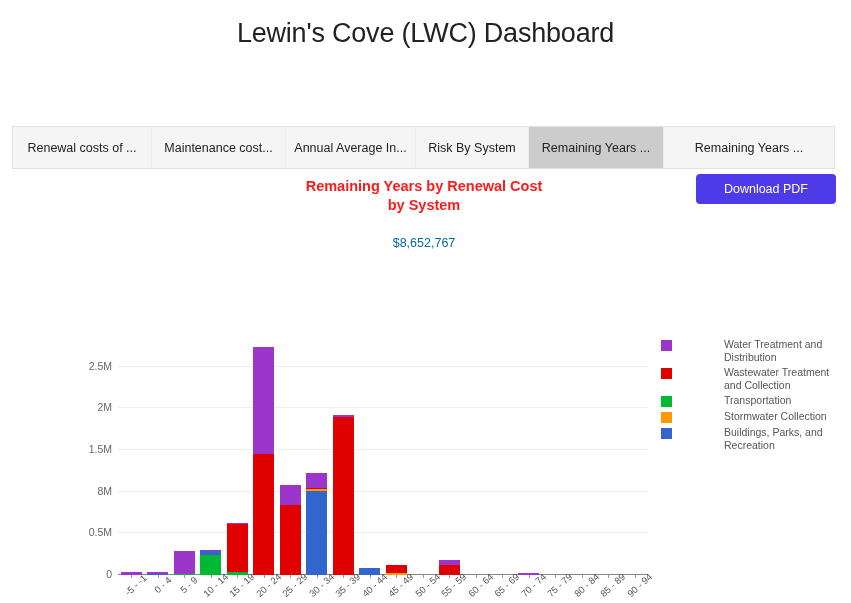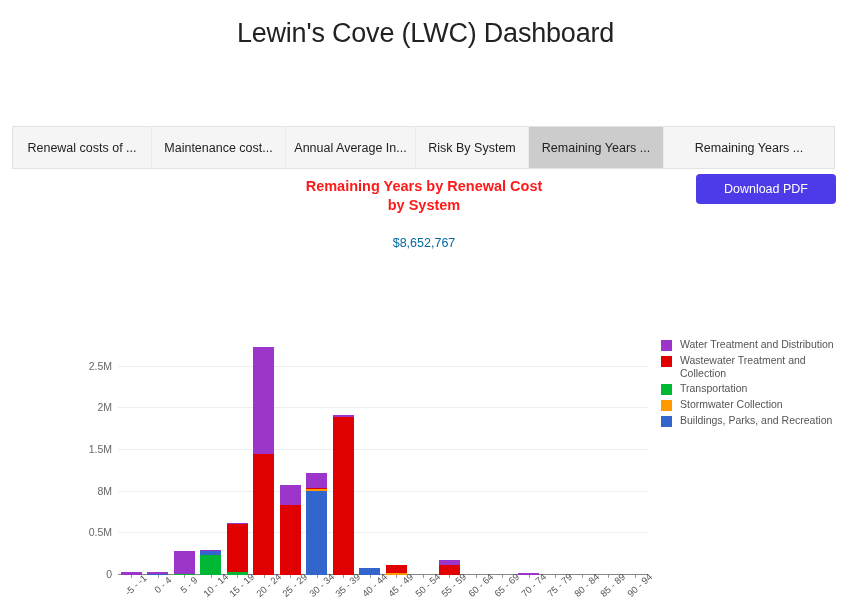--- a/index.html
+++ b/index.html
@@ -170,20 +170,21 @@
     width: 11px; height: 11px;
     flex: 0 0 11px;
     margin-top: 2px;
     margin-right: 8px;
   }
   .legend-label {
     font-size: 10.5px;
     color: #555555;
     line-height: 12.5px;
     max-width: 160px;
+    margin-left: 44px;
   }
 </style>
 </head>
 <body>
 
 <div id="app">
 
   <div class="page-title">Lewin's Cove (LWC) Dashboard</div>
 
   <div class="tabbar" id="tabbar">

